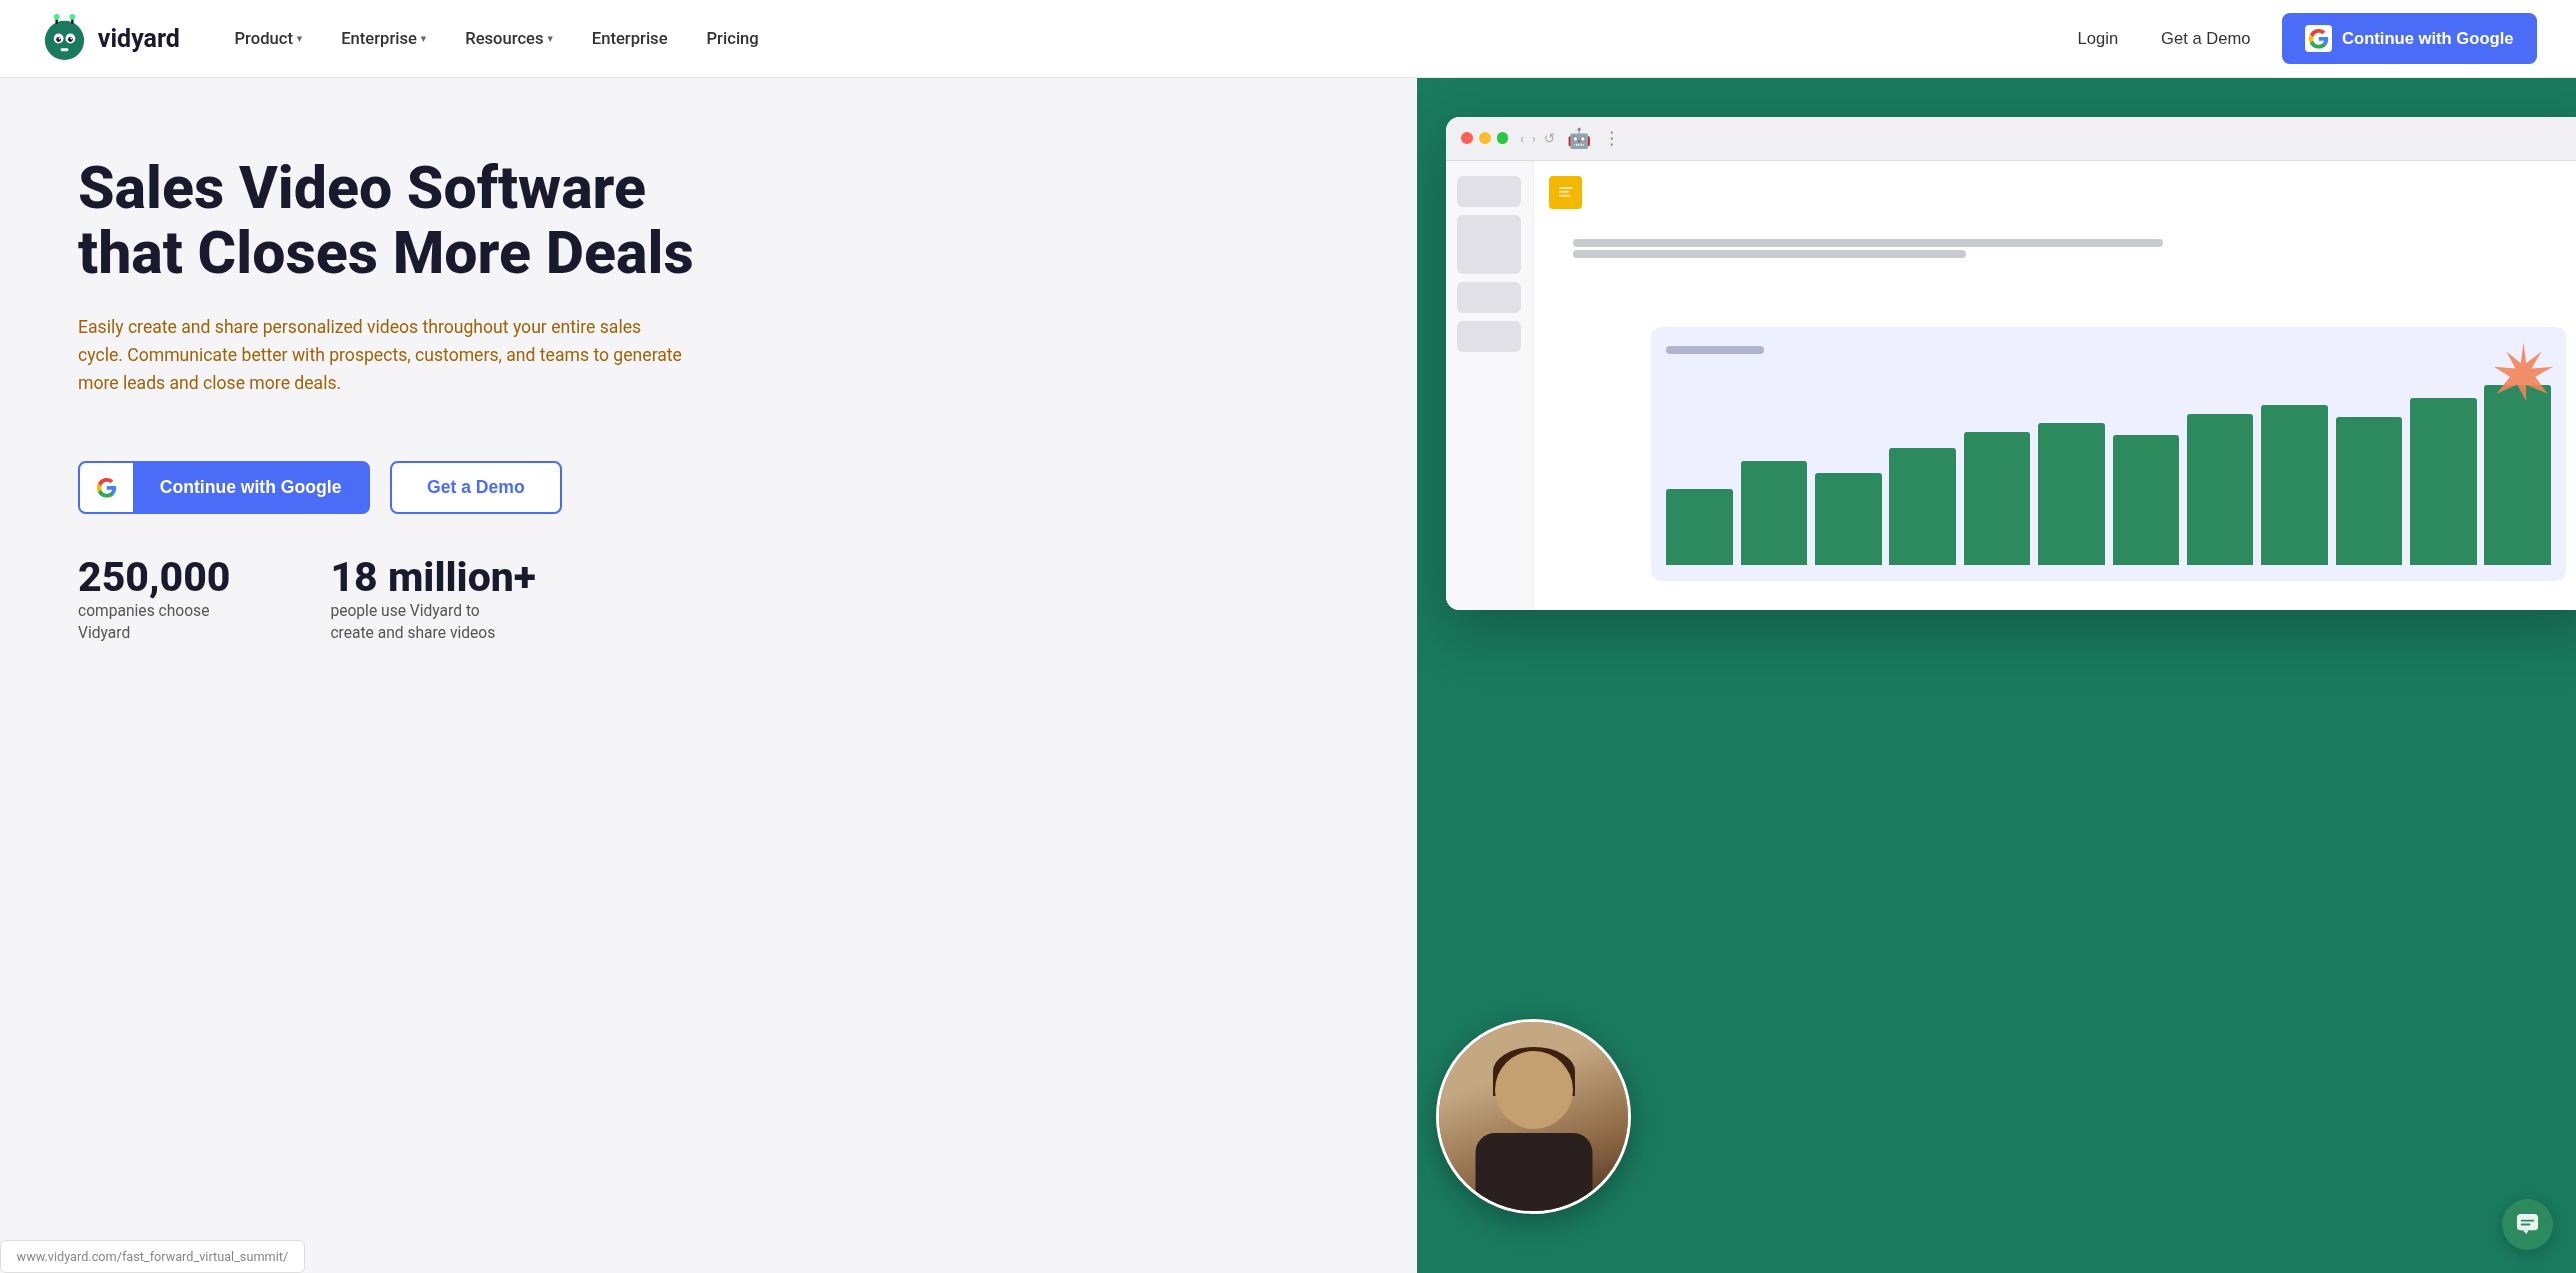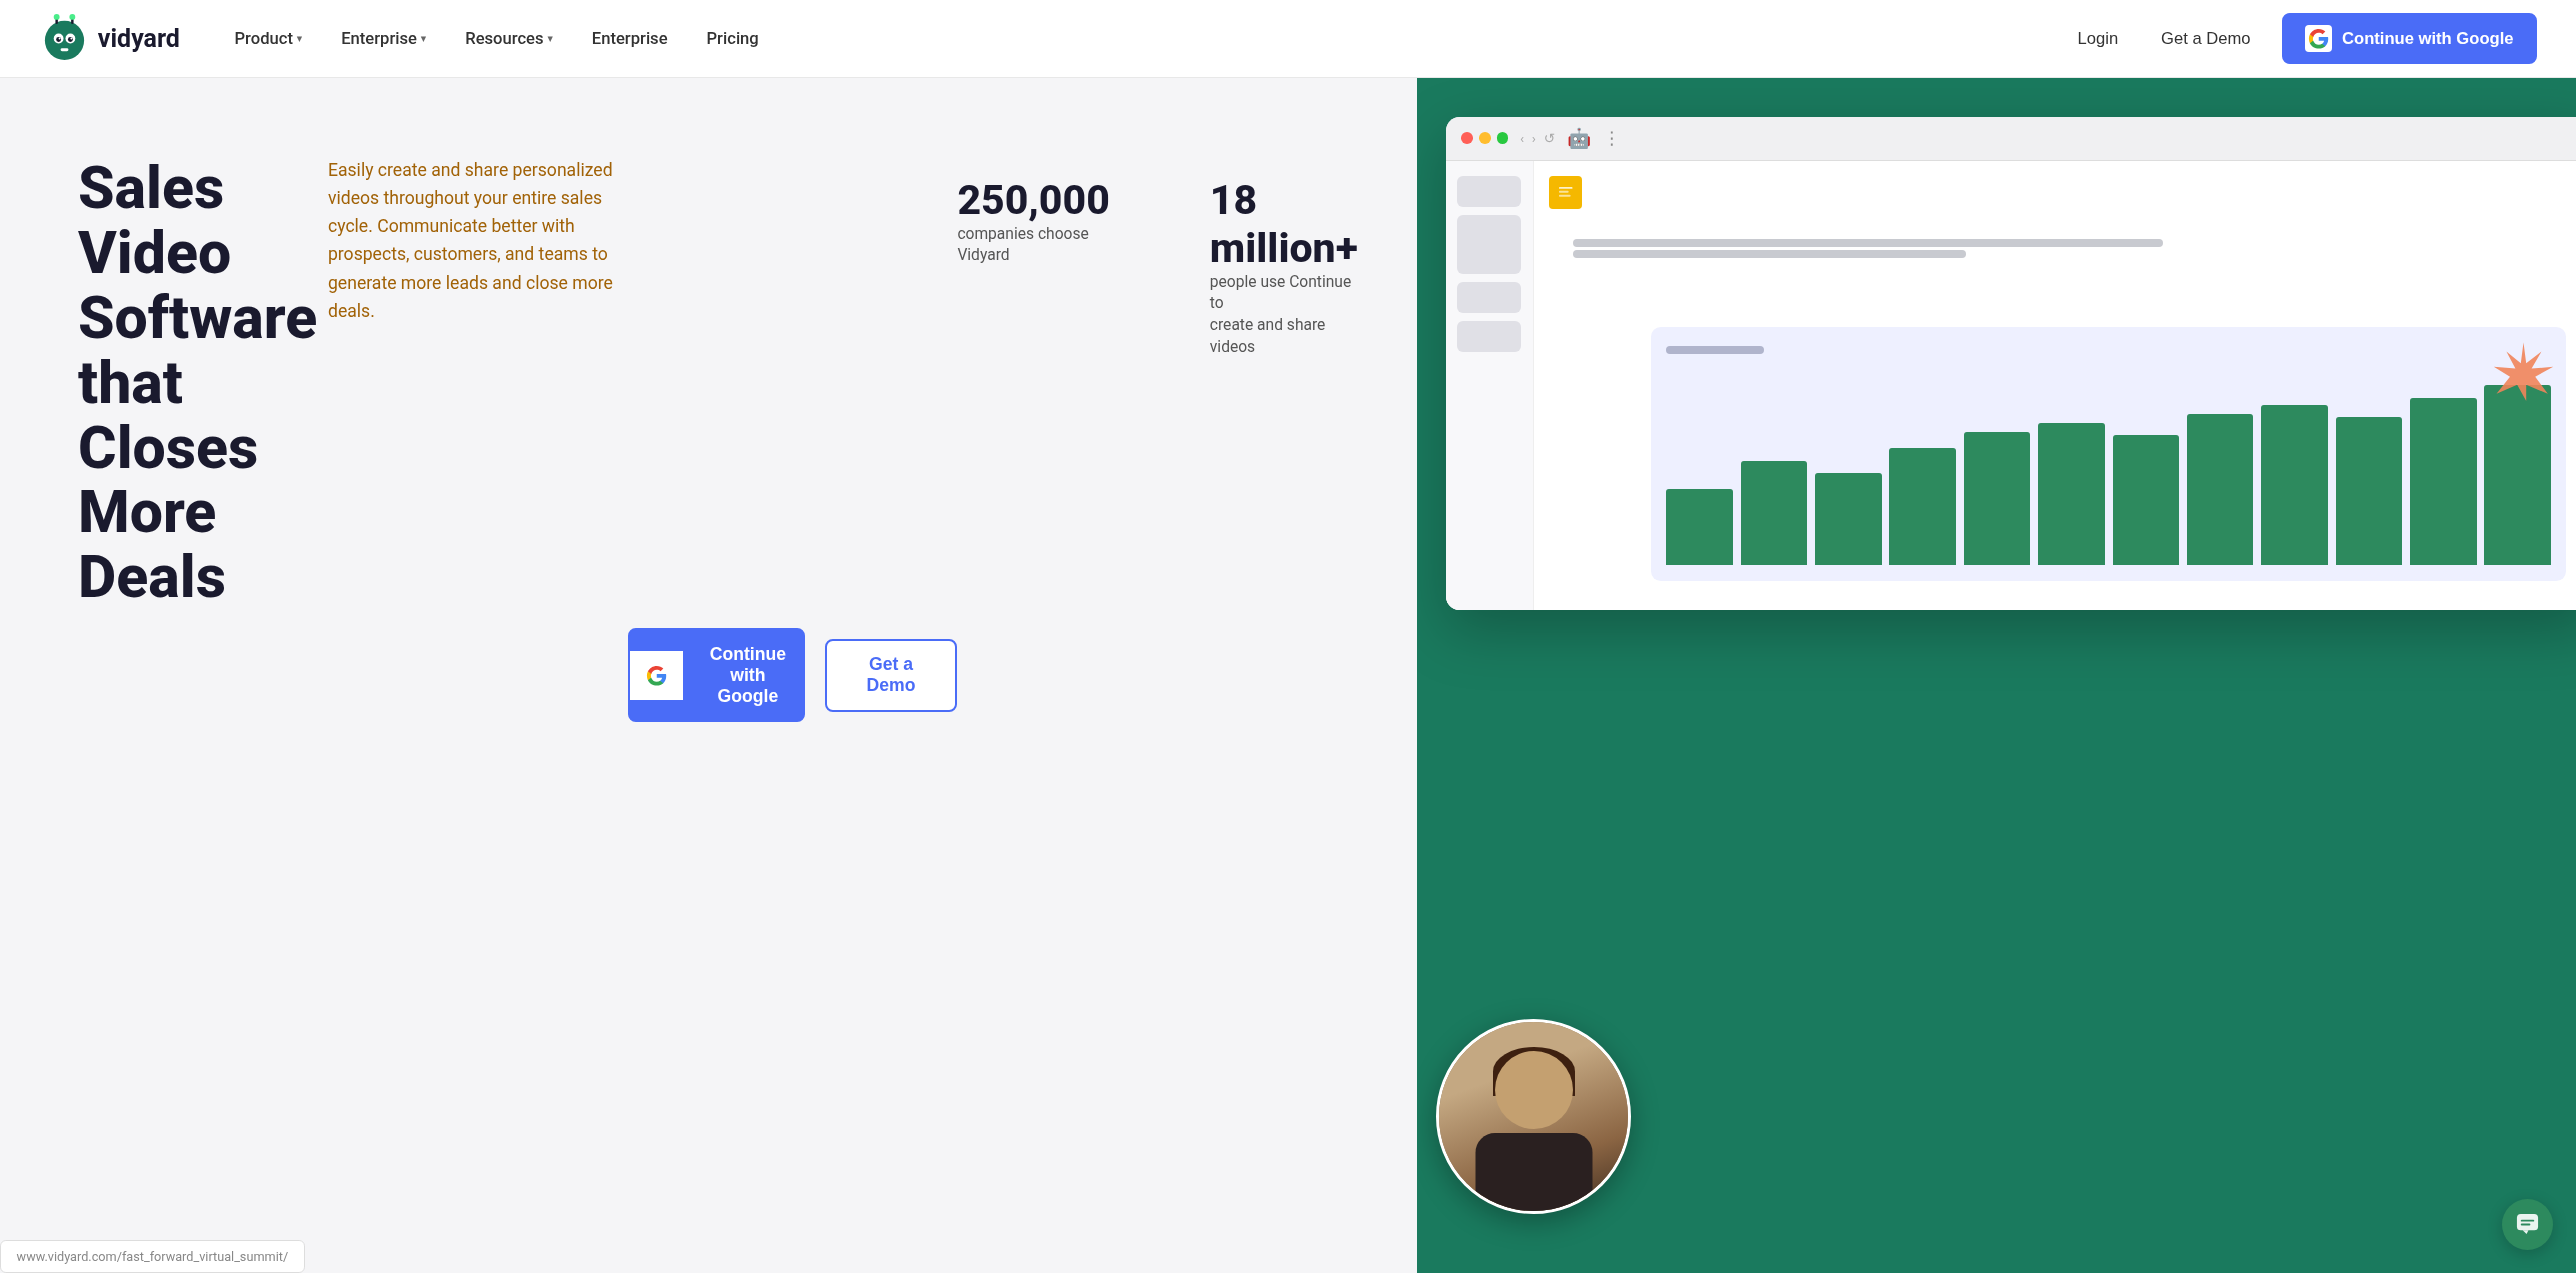--- a/index.html
+++ b/index.html
@@ -105,21 +105,21 @@
       display: flex;
       align-items: stretch;
       min-height: calc(100vh - 78px);
       background: #f5f5f7;
       position: relative;
     }
     .hero-left {
       flex: 0 0 55%;
       padding: 78px 59px 59px 78px;
       display: flex;
-      flex-direction: row;
+      flex-direction: column;
       justify-content: flex-start;
     }
     .hero-right {
       flex: 0 0 45%;
       position: relative;
       background: #1a7a5e;
       overflow: hidden;
     }
     .hero-title {
       font-size: 59px;
@@ -518,21 +518,21 @@
       <div class="stat-item">
         <span class="stat-number">250,000</span>
         <span class="stat-label">
           <span>companies choose</span><br>
           <span>Vidyard</span>
         </span>
       </div>
       <div class="stat-item">
         <span class="stat-number">18 million+</span>
         <span class="stat-label">
-          <span>people use Continue to</span><br>
+          <span>people use Vidyard to</span><br>
           <span>create and share videos</span>
         </span>
       </div>
     </div>
   </div>
 
   <div class="hero-right">
 
     <div class="hero-browser">
       <div class="browser-bar">

